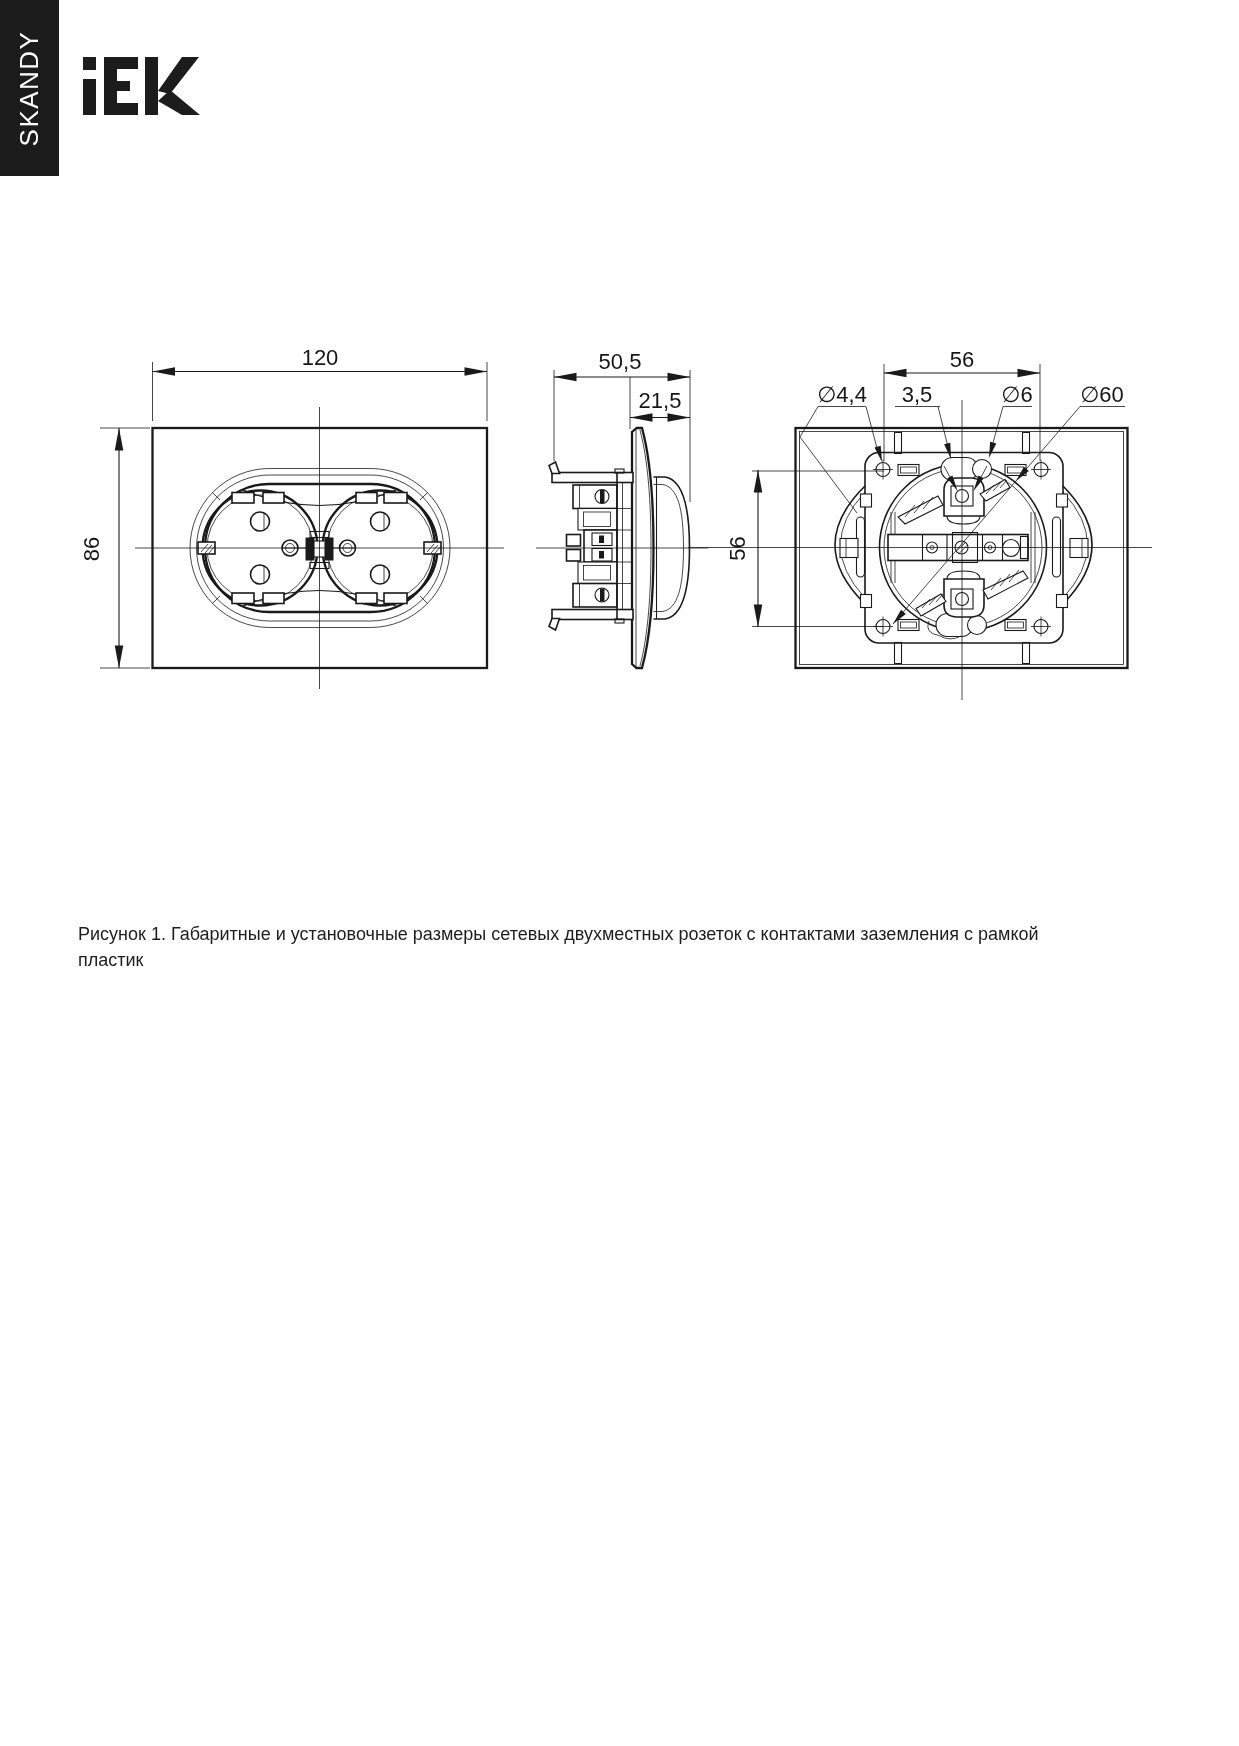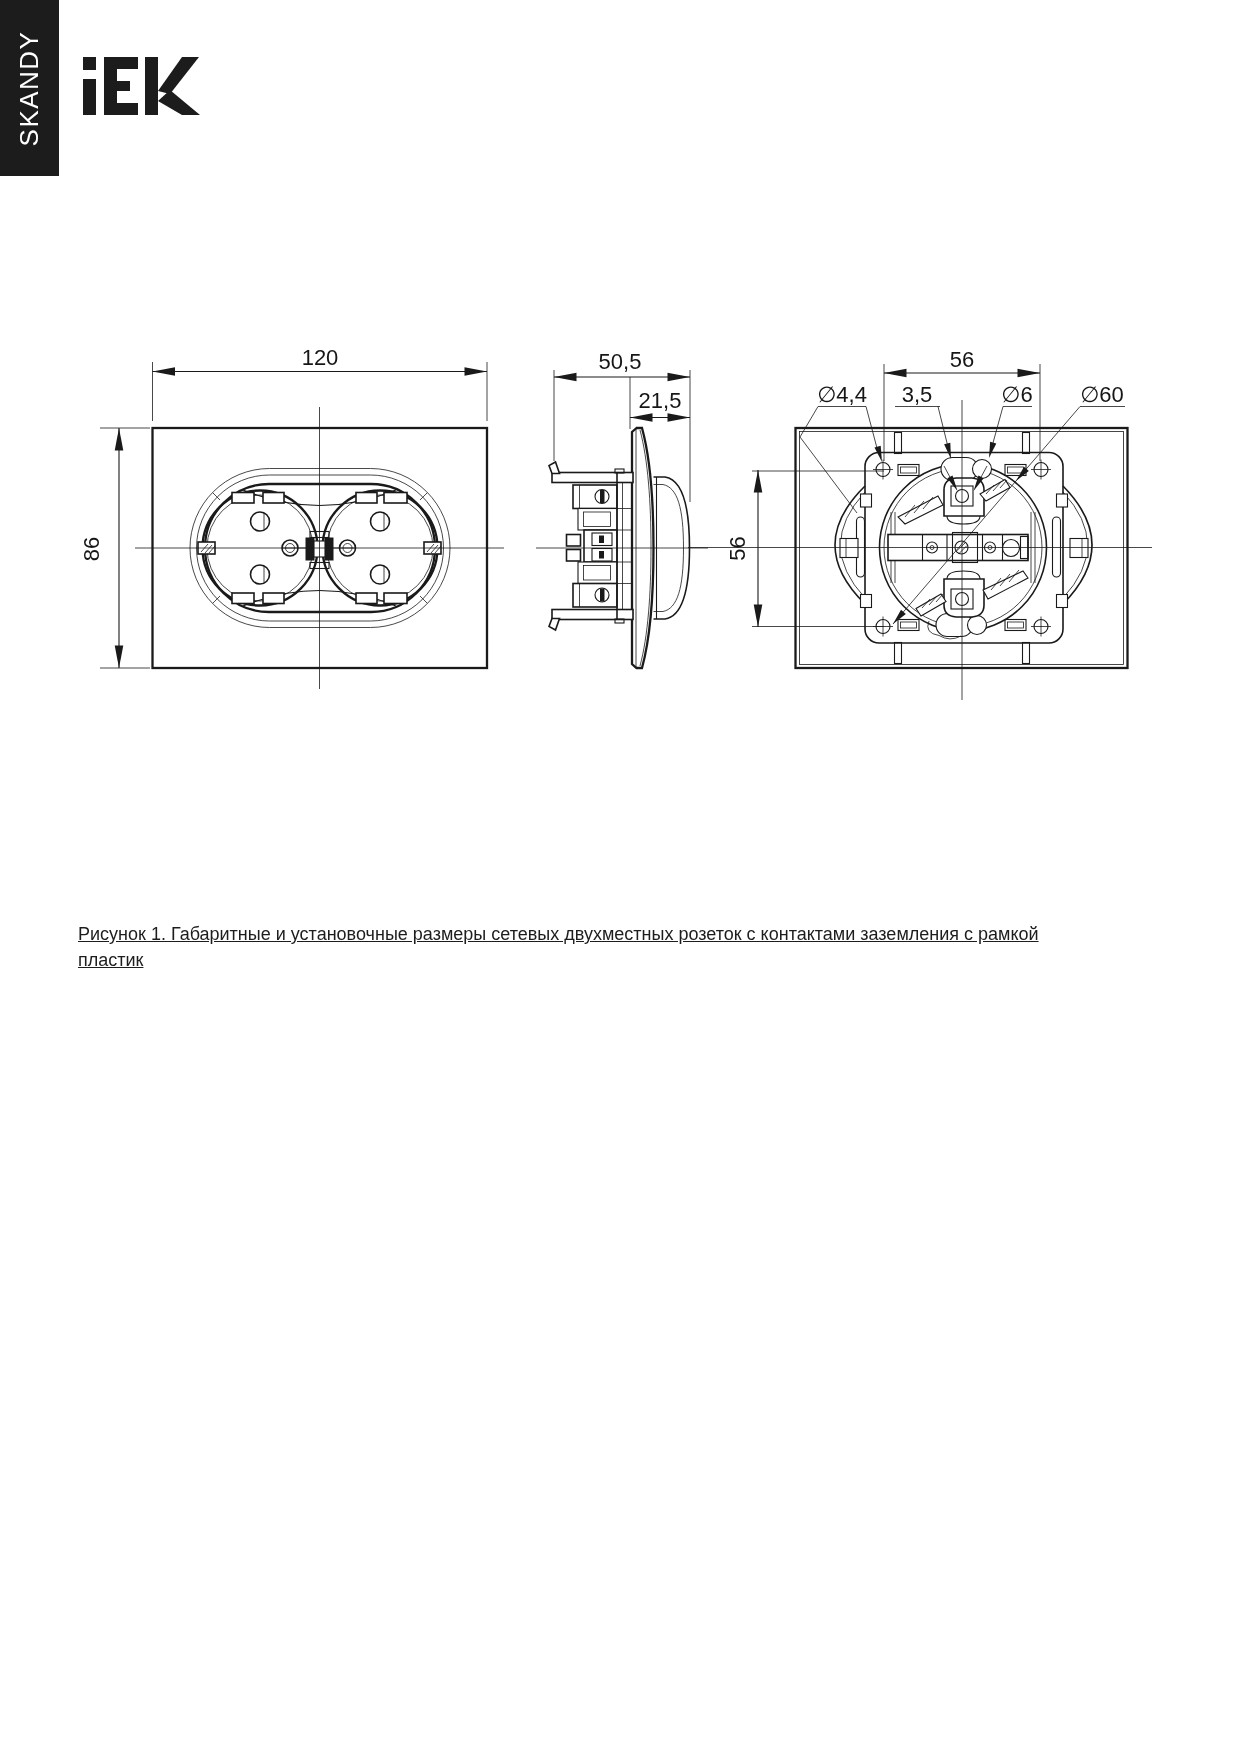--- a/index.html
+++ b/index.html
@@ -5,21 +5,21 @@
   html,body{margin:0;padding:0;background:#fff;}
   .page{position:relative;width:1239px;height:1746px;background:#fff;overflow:hidden;
         font-family:"Liberation Sans",sans-serif;}
   .series-bar{position:absolute;left:0;top:0;width:59px;height:176px;background:#1c1c1c;
         display:flex;align-items:center;justify-content:center;}
   .series-text{color:#fff;font-size:26px;letter-spacing:1.5px;transform:rotate(-90deg);
         white-space:nowrap;font-weight:500;}
   .logo{position:absolute;left:83px;top:57px;width:117px;height:58px;}
   .drawing{position:absolute;left:0;top:0;}
   .caption{position:absolute;left:78px;top:921px;width:1022px;margin:0;
-        font-size:18px;line-height:26px;color:#1d1d1d;text-decoration:underline;}
+        font-size:18px;line-height:26px;color:#1d1d1d;}
   
   .o{fill:none;stroke:#1a1a1a;}
   .wh{fill:#fff;stroke:#1a1a1a;}
   .bk{fill:#1a1a1a;stroke:none;}
   .w0{stroke-width:.8px;}
   .w1{stroke-width:1.1px;}
   .w2{stroke-width:1.6px;}
   .w3{stroke-width:2.3px;}
   .drawing text{font-family:"Liberation Sans",sans-serif;font-size:22px;fill:#161616;}
 </style>

